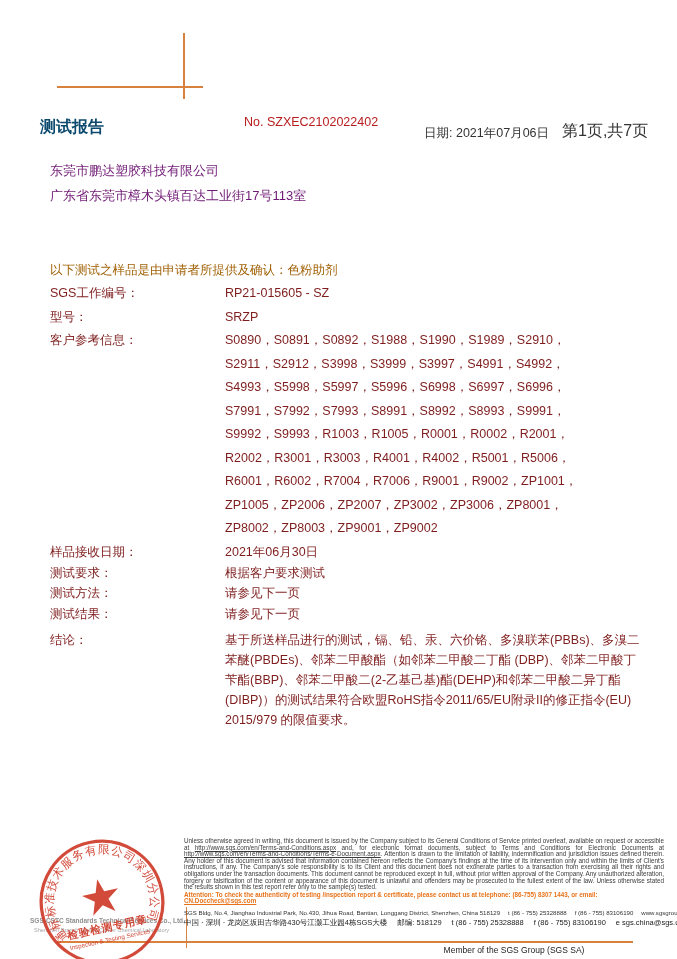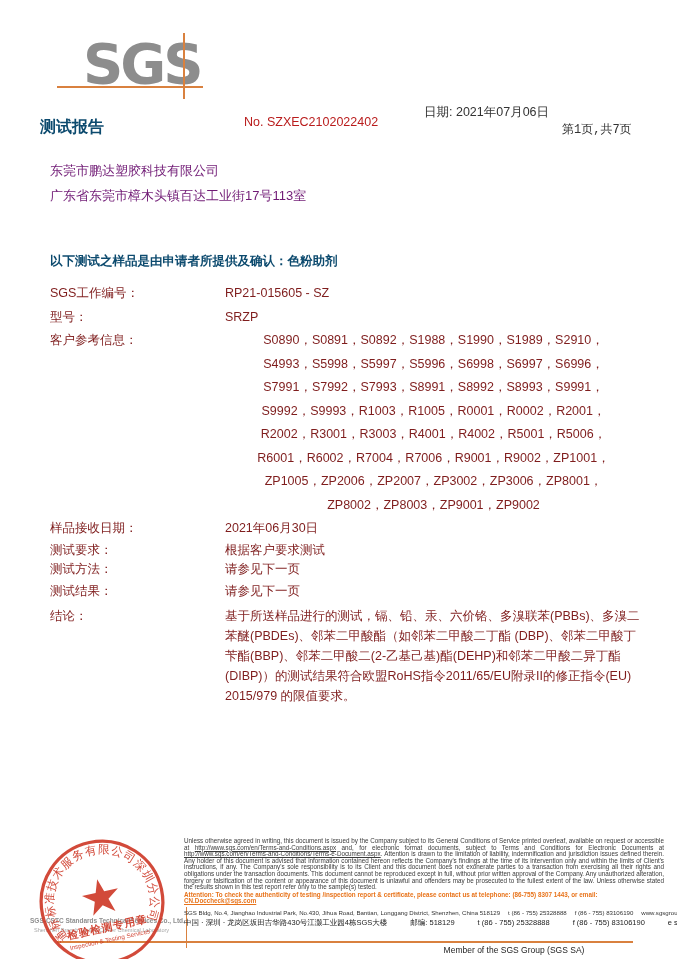--- a/index.html
+++ b/index.html
@@ -7,57 +7,56 @@
   .page{position:relative;width:677px;height:959px;background:#fff;overflow:hidden;color:#2e2e2e;}
 
   
   .logo-text{position:absolute;left:83px;top:36px;font-size:56px;font-weight:bold;color:#8d8d8d;letter-spacing:-3px;line-height:1;font-family:"DejaVu Sans",sans-serif;}
   .logo-vline{position:absolute;left:183px;top:33px;width:2px;height:66px;background:#d9813f;}
   .logo-hline{position:absolute;left:57px;top:86px;width:146px;height:2px;background:#d9813f;}
 
   
   .doc-title{position:absolute;left:40px;top:117px;font-size:16px;font-weight:bold;color:#0c4a6e;}
   .report-no{position:absolute;left:228px;top:115px;font-size:12.5px;color:#b91c1c;margin-left:16px;}
-  .hdr-date{position:absolute;left:424px;top:104px;font-size:12.5px;color:#333;}
-  .page-info{position:absolute;left:562px;top:121px;font-size:12px;color:#333;font-family:Liberation Mono, monospace;}
+  .hdr-date{position:absolute;left:424px;top:125px;font-size:12.5px;color:#333;}
+  .page-info{position:absolute;left:562px;top:121px;font-size:16px;color:#333;}
 
   .applicant{position:absolute;left:50px;top:158px;font-size:13px;line-height:25px;color:#701a75;}
-  .intro{position:absolute;left:50px;top:253px;font-size:12.5px;color:#0c4a6e;font-weight:bold;}
+  .intro{position:absolute;left:50px;top:262px;font-size:12.5px;color:#a16207;}
 
   
   .fields{position:absolute;left:50px;top:282px;width:592px;font-size:12.5px;color:#7f1d1d;}
   .row{display:flex;}
   .row .lbl{flex:0 0 175px;width:175px;line-height:23.5px;}
   .row .val{flex:1;line-height:23.5px;}
   .row.tight .lbl,.row.tight .val{line-height:19.5px;}
-  .ref-lines div{line-height:23.5px;text-align:center;}
+  .ref-lines div{line-height:23.5px;}
   .row.conclusion .lbl{line-height:20px;padding-top:3px;}
   .row.conclusion .val{line-height:20px;padding-top:3px;}
 
   
   .stamp{position:absolute;left:26px;top:826px;width:152px;height:152px;opacity:.92;z-index:3;}
   .company-en{position:absolute;left:30px;top:917px;width:175px;font-size:6.5px;font-weight:bold;color:#8f8f8f;z-index:1;}
   .branch-en{position:absolute;left:34px;top:927px;width:175px;font-size:5.6px;color:#a8a8a8;z-index:1;}
   .footer-text{position:absolute;left:184px;top:838px;width:480px;z-index:2;}
   .fineprint{font-size:6.3px;line-height:6.6px;text-align:justify;color:#3a3a3a;}
   .fineprint .link{text-decoration:underline;color:#3a3a3a;}
   .attention{font-size:6.3px;line-height:6.7px;font-weight:bold;color:#e8731a;margin-top:1px;}
   .attention .link{text-decoration:underline;color:#e8731a;}
   .addr1{display:flex;gap:8px;margin-top:4px;font-size:6.1px;color:#333;white-space:nowrap;align-items:baseline;}
-  .addr2{display:flex;gap:23px;margin-top:2px;font-size:7.5px;color:#222;white-space:nowrap;align-items:baseline;}
+  .addr2{display:flex;gap:10px;margin-top:2px;font-size:7.5px;color:#222;white-space:nowrap;align-items:baseline;}
   .orange-vline{position:absolute;left:186px;top:907px;width:1px;height:41px;background:#d9813f;z-index:1;}
   .orange-hline{position:absolute;left:57px;top:941px;width:576px;height:2px;background:#d9813f;z-index:1;}
   .member{position:absolute;left:420px;top:945px;width:188px;text-align:center;font-size:8.5px;color:#222;z-index:2;}
 </style>
 </head>
 <body>
 
 <div class="page">
 
-  <div class="logo-text">SGS</div>
   <div class="logo-vline"></div>
   <div class="logo-hline"></div>
 
   <div class="doc-title">测试报告</div>
   <div class="report-no">No. SZXEC2102022402</div>
   <div class="hdr-date">日期: 2021年07月06日</div>
   <div class="page-info">第1页,共7页</div>
 
   <div class="applicant">
     <div>东莞市鹏达塑胶科技有限公司</div>
@@ -72,20 +71,21 @@
       <div class="val">RP21-015605 - SZ</div>
     </div>
     <div class="row">
       <div class="lbl">型号：</div>
       <div class="val">SRZP</div>
     </div>
     <div class="row">
       <div class="lbl">客户参考信息：</div>
       <div class="val ref-lines">
         <div>S0890，S0891，S0892，S1988，S1990，S1989，S2910，</div>
+        <div>S2911，S2912，S3998，S3999，S3997，S4991，S4992，</div>
         <div>S4993，S5998，S5997，S5996，S6998，S6997，S6996，</div>
         <div>S7991，S7992，S7993，S8991，S8992，S8993，S9991，</div>
         <div>S9992，S9993，R1003，R1005，R0001，R0002，R2001，</div>
         <div>R2002，R3001，R3003，R4001，R4002，R5001，R5006，</div>
         <div>R6001，R6002，R7004，R7006，R9001，R9002，ZP1001，</div>
         <div>ZP1005，ZP2006，ZP2007，ZP3002，ZP3006，ZP8001，</div>
         <div>ZP8002，ZP8003，ZP9001，ZP9002</div>
       </div>
     </div>
     <div class="row">

